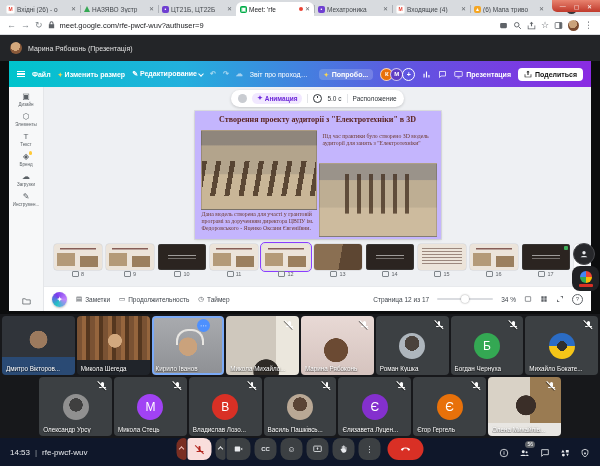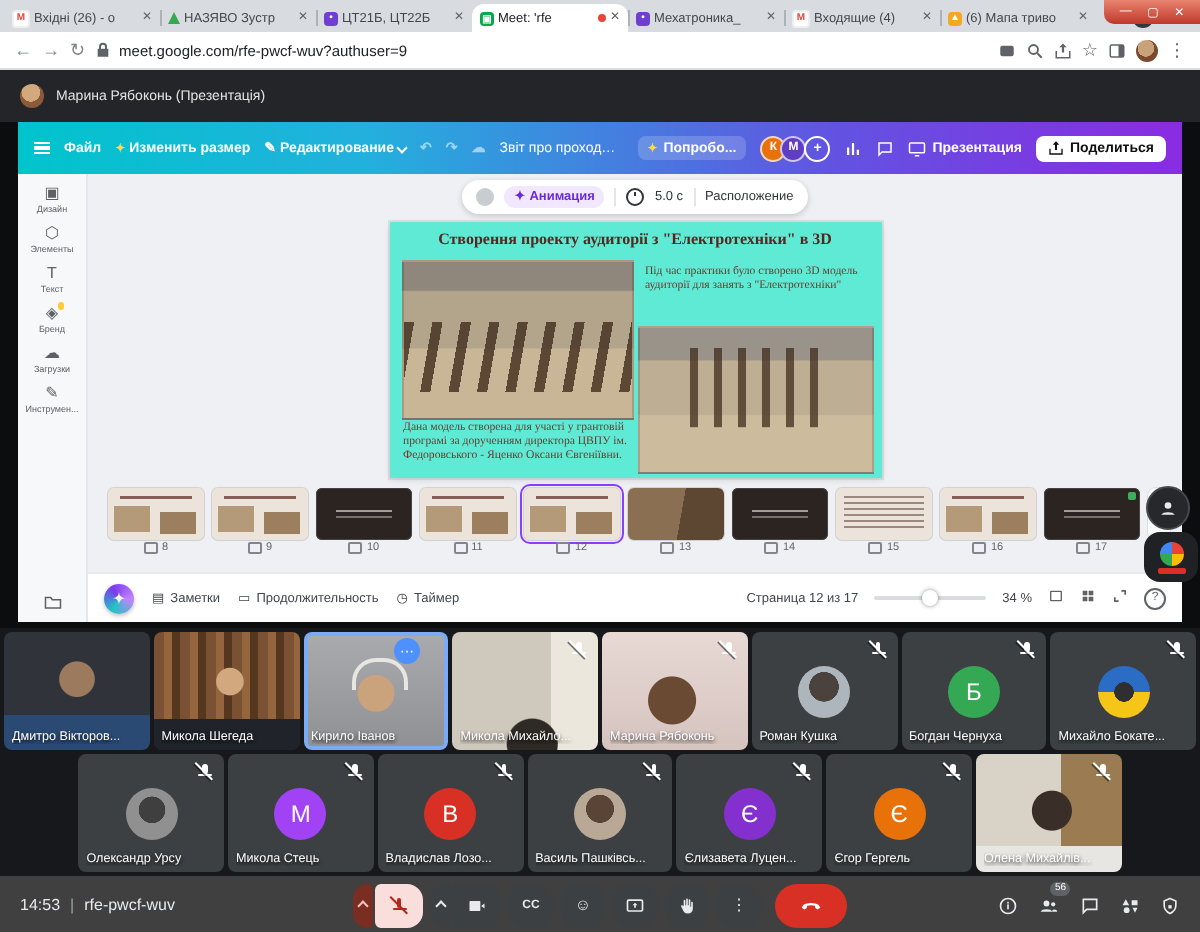--- a/index.html
+++ b/index.html
@@ -62,21 +62,21 @@
   .ctxrow{height:22px;display:flex;align-items:center;justify-content:center;flex:0 0 auto}
   .ctxpill{background:#fff;border-radius:11px;box-shadow:0 1px 3px rgba(0,0,0,.18);display:flex;align-items:center;gap:5px;padding:3px 7px;font-size:6.5px;color:#30353a}
   .swatch{width:9px;height:9px;border-radius:50%;background:#c9ccd1}
   .animpill{background:#f1e8ff;color:#6d28d9;border-radius:8px;padding:1.5px 5px;display:flex;gap:2px;align-items:center;font-weight:bold}
   .vdiv{width:1px;height:9px;background:#e3e5e8}
   .clock{width:7px;height:7px;border:1px solid #30353a;border-radius:50%;position:relative}
   .clock::after{content:"";position:absolute;left:2.8px;top:1px;width:1px;height:2.5px;background:#30353a}
 
   
   .canvasarea{flex:1;display:flex;align-items:center;justify-content:center;min-height:0}
-  .slide{width:246px;height:128px;background:#5eead4;box-shadow:0 0 0 1px rgba(0,0,0,.07),0 1px 3px rgba(0,0,0,.12);position:relative;font-family:"Liberation Serif",serif;color:#5c241f}
+  .slide{width:246px;height:128px;background:#c4b5fd;box-shadow:0 0 0 1px rgba(0,0,0,.07),0 1px 3px rgba(0,0,0,.12);position:relative;font-family:"Liberation Serif",serif;color:#5c241f}
   .sl-title{position:absolute;top:4px;left:4px;right:4px;text-align:center;font-size:8px;font-weight:bold}
   .render{position:absolute;border:1px solid rgba(0,0,0,.15)}
   .render.a{left:6px;top:19px;width:114px;height:78px;background:
     repeating-linear-gradient(100deg,rgba(64,44,28,.8) 0 5px,transparent 5px 14px) 0 70%/100% 45% no-repeat,
     linear-gradient(180deg,#8f867c 0 18%,#b3a48c 19% 55%,#c9b697 56%)}
   .render.b{left:124px;top:52px;width:116px;height:72px;background:
     repeating-linear-gradient(90deg,rgba(64,44,28,.75) 0 4px,transparent 4px 12px) 55% 30%/60% 55% no-repeat,
     linear-gradient(180deg,#9a938a 0 22%,#beae93 23% 60%,#cdbb9e 61%)}
   .sl-txt{position:absolute;font-size:5.8px;line-height:1.25;color:#6d3a30}
   .sl-txt.r{left:128px;top:22px;width:110px}
@@ -136,21 +136,21 @@
   .bg-v2{background:radial-gradient(circle at 52% 42%,#d2a87e 0 13%,transparent 14%),linear-gradient(0deg,#20242a 0 26%,transparent 26%),repeating-linear-gradient(90deg,#7a5233 0 5px,#95653d 5px 9px,#55371f 9px 13px)}
   .bg-v3{background:radial-gradient(circle at 50% 52%,#caa27c 0 19%,transparent 20%),linear-gradient(180deg,#a9abaf,#8e9094)}
   .bg-v3::after{content:"";position:absolute;left:50%;top:22%;width:24px;height:14px;margin-left:-12px;border:2.5px solid #e8e6e2;border-bottom:none;border-radius:12px 12px 0 0}
   .bg-v4{background:radial-gradient(circle at 55% 95%,#2e2a26 0 18%,transparent 19%),linear-gradient(90deg,#cfc8bd 0 68%,#ebe7dd 68%)}
   .bg-v5{background:radial-gradient(circle at 48% 58%,#6b4a33 0 23%,transparent 24%),linear-gradient(180deg,#e8d9d5,#d5c3be)}
   .bg-v6{background:linear-gradient(0deg,#e8e6e2 0 22%,transparent 22%),radial-gradient(circle at 52% 48%,#3a2e28 0 20%,transparent 21%),linear-gradient(90deg,#d9d2c6 0 58%,#9a7b52 58%)}
   .tile.speaking{box-shadow:inset 0 0 0 2px #7baaf7}
   .morebtn{position:absolute;top:3px;right:14px;width:13px;height:13px;border-radius:50%;background:#4d90fe;color:#fff;font-size:7px;display:flex;align-items:center;justify-content:center;letter-spacing:.5px}
 
   
-  .mbar{height:29px;background:#404040;display:flex;align-items:center;padding:0 10px;color:#e8eaed;position:relative;box-sizing:border-box}
+  .mbar{height:29px;background:#0f172a;display:flex;padding:0 10px;color:#e8eaed;position:relative;box-sizing:border-box}
   .mleft{display:flex;align-items:center;gap:5px;font-size:8px;color:#e8eaed}
   .mleft .sep{color:#9aa0a6}
   .controls{position:absolute;left:50%;transform:translateX(-50%);display:flex;align-items:center;gap:4px}
   .cbtn{width:22px;height:22px;border-radius:8px;background:#3c4043;display:flex;align-items:center;justify-content:center;color:#e8eaed;font-size:8px}
   .split{display:flex;gap:1px;align-items:center}
   .chevbx{width:10px;height:22px;border-radius:8px 3px 3px 8px;display:flex;align-items:center;justify-content:center}
   .chevbx.red{background:#7a2e22;color:#f3c2bc}
   .chevbx.dark{background:#3c4043}
   .micmain{width:24px;height:22px;border-radius:3px 8px 8px 3px;background:#f9dedc;display:flex;align-items:center;justify-content:center;position:relative}
   .micmain .micoff{position:static;width:9px;height:9px;position:relative;top:0;right:0}

